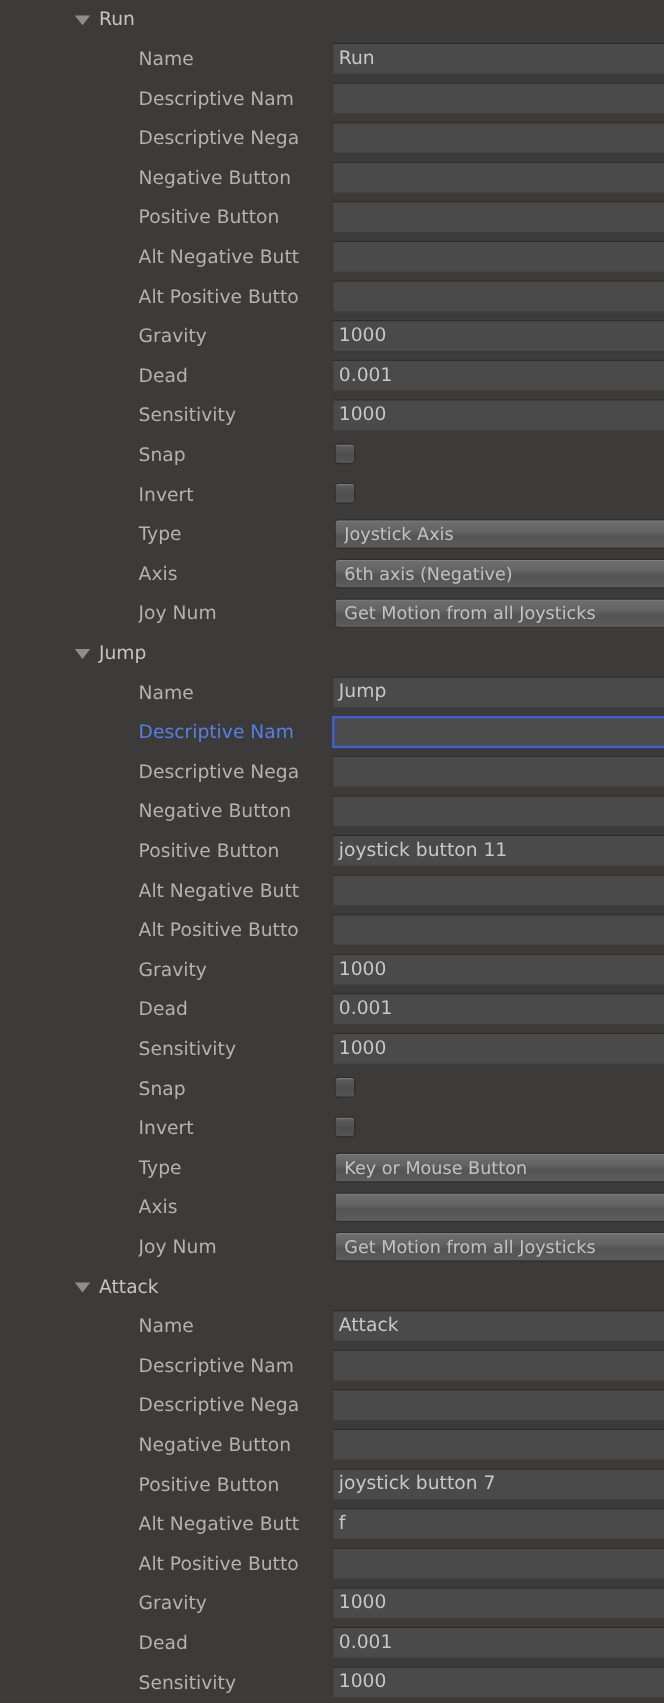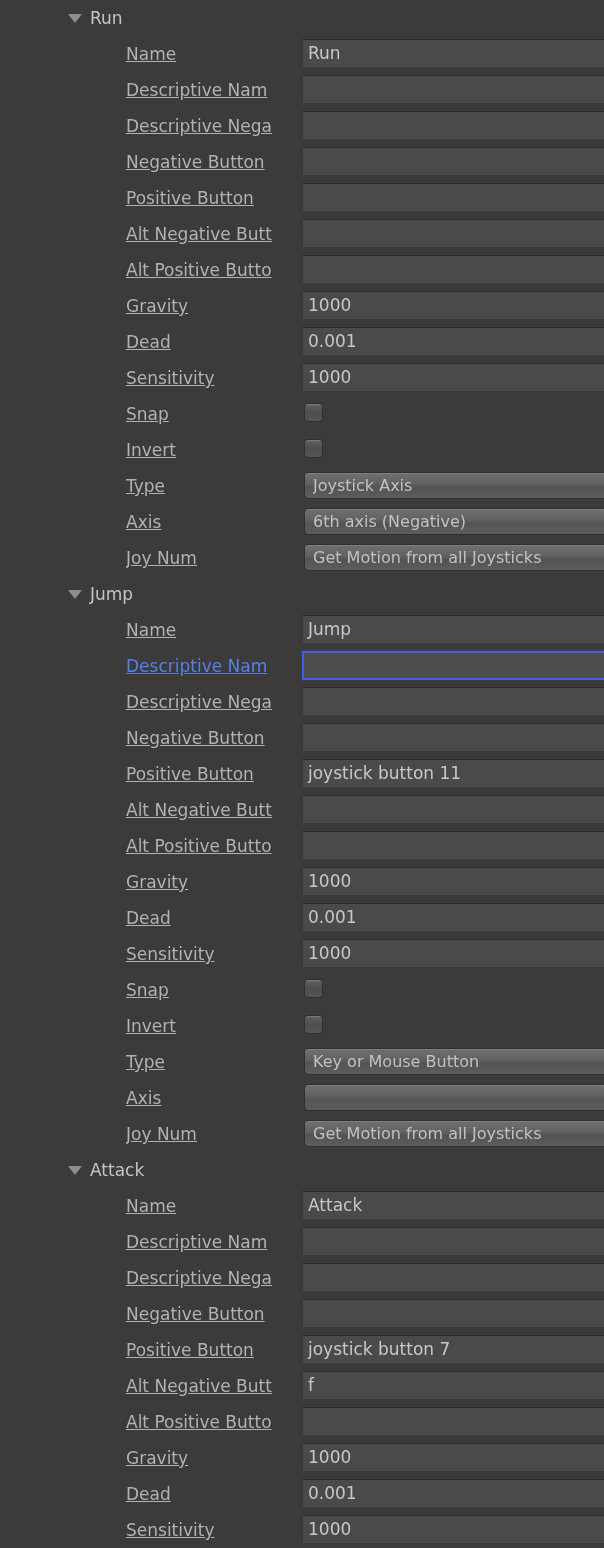--- a/index.html
+++ b/index.html
@@ -43,21 +43,20 @@
     position: absolute;
     left: 88px;
     top: 0;
     width: 176px;            
     height: 36px;
     line-height: 36px;
     font-size: 17px;
     color: #b2b2b2;
     white-space: nowrap;
     overflow: hidden;
-    text-decoration: underline;
   }
   .prop-label.focused { color: #5580e8; }
 
   .ctrl-area {
     position: absolute;
     left: 264px;
     top: 0;
     width: 334px;
     height: 36px;
   }

